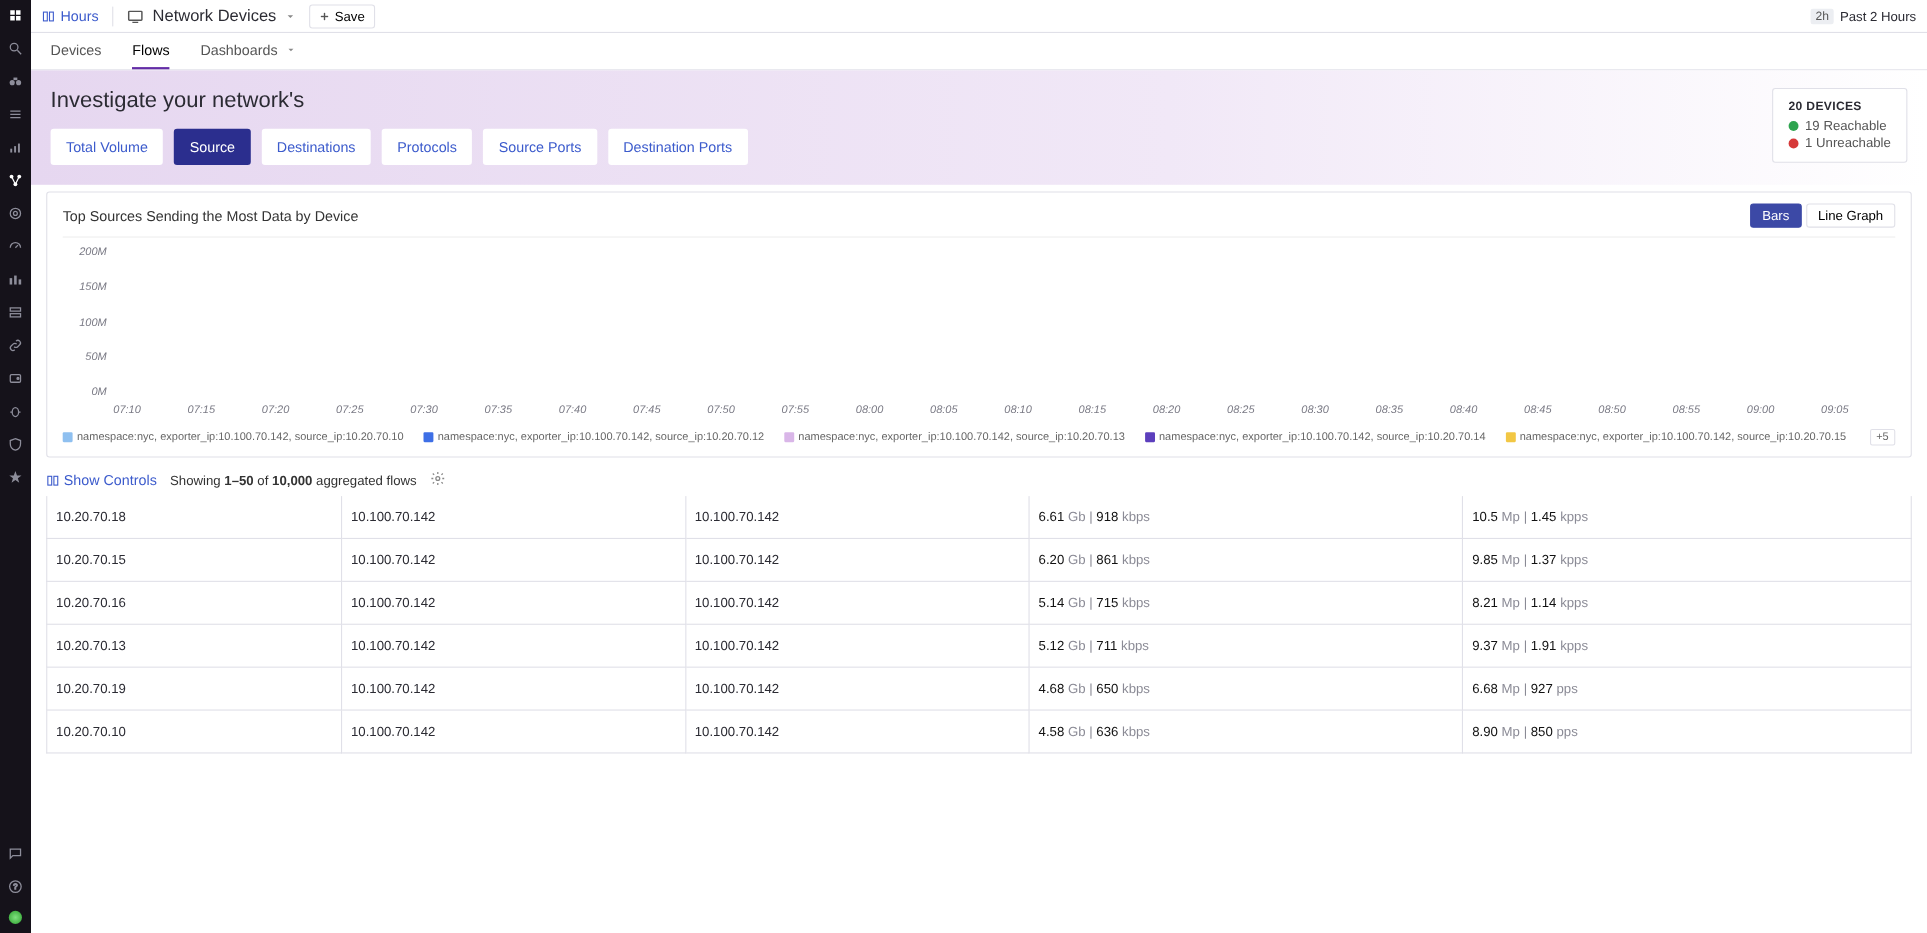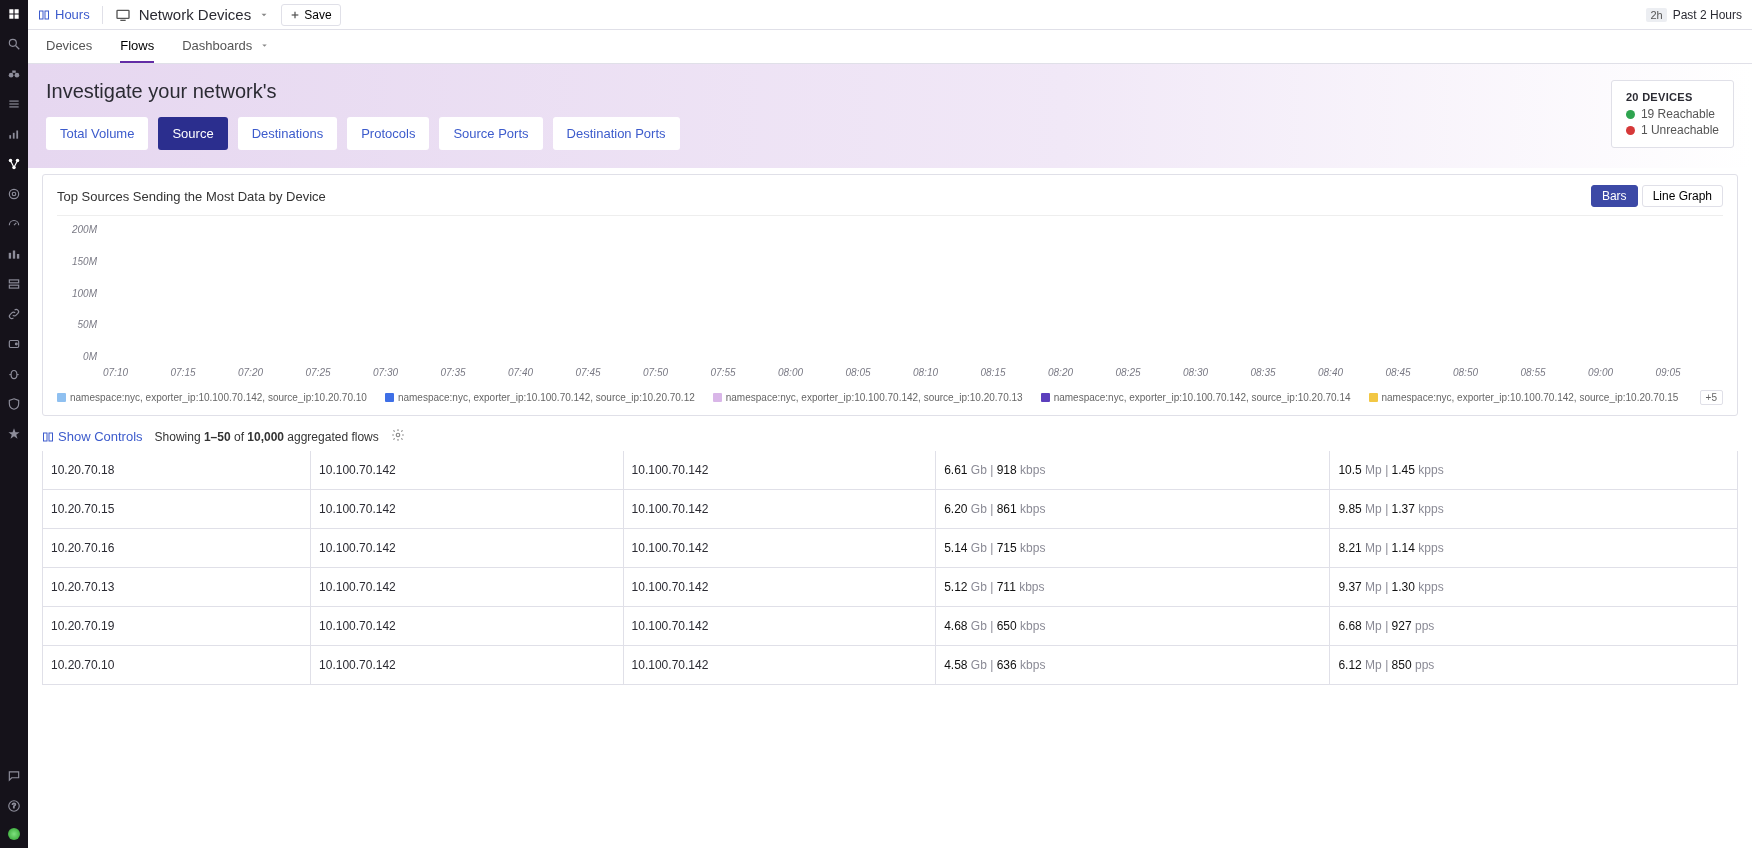--- a/index.html
+++ b/index.html
@@ -951,32 +951,32 @@
             <td>10.100.70.142</td>
             <td>10.100.70.142</td>
             <td><span class="num">5.14</span> <span class="unit">Gb</span> <span class="unit">|</span> <span class="num">715</span> <span class="unit">kbps</span></td>
             <td><span class="num">8.21</span> <span class="unit">Mp</span> <span class="unit">|</span> <span class="num">1.14</span> <span class="unit">kpps</span></td>
           </tr>
           <tr>
             <td>10.20.70.13</td>
             <td>10.100.70.142</td>
             <td>10.100.70.142</td>
             <td><span class="num">5.12</span> <span class="unit">Gb</span> <span class="unit">|</span> <span class="num">711</span> <span class="unit">kbps</span></td>
-            <td><span class="num">9.37</span> <span class="unit">Mp</span> <span class="unit">|</span> <span class="num">1.30</span> <span class="unit">kpps</span></td>
+            <td><span class="num">9.37</span> <span class="unit">Mp</span> <span class="unit">|</span> <span class="num">1.91</span> <span class="unit">kpps</span></td>
           </tr>
           <tr>
             <td>10.20.70.19</td>
             <td>10.100.70.142</td>
             <td>10.100.70.142</td>
             <td><span class="num">4.68</span> <span class="unit">Gb</span> <span class="unit">|</span> <span class="num">650</span> <span class="unit">kbps</span></td>
             <td><span class="num">6.68</span> <span class="unit">Mp</span> <span class="unit">|</span> <span class="num">927</span> <span class="unit">pps</span></td>
           </tr>
           <tr>
             <td>10.20.70.10</td>
             <td>10.100.70.142</td>
             <td>10.100.70.142</td>
             <td><span class="num">4.58</span> <span class="unit">Gb</span> <span class="unit">|</span> <span class="num">636</span> <span class="unit">kbps</span></td>
-            <td><span class="num">6.12</span> <span class="unit">Mp</span> <span class="unit">|</span> <span class="num">850</span> <span class="unit">pps</span></td>
+            <td><span class="num">8.90</span> <span class="unit">Mp</span> <span class="unit">|</span> <span class="num">850</span> <span class="unit">pps</span></td>
           </tr>
         </tbody>
     </table>
   </div>
 </div>
 
 </body></html>

